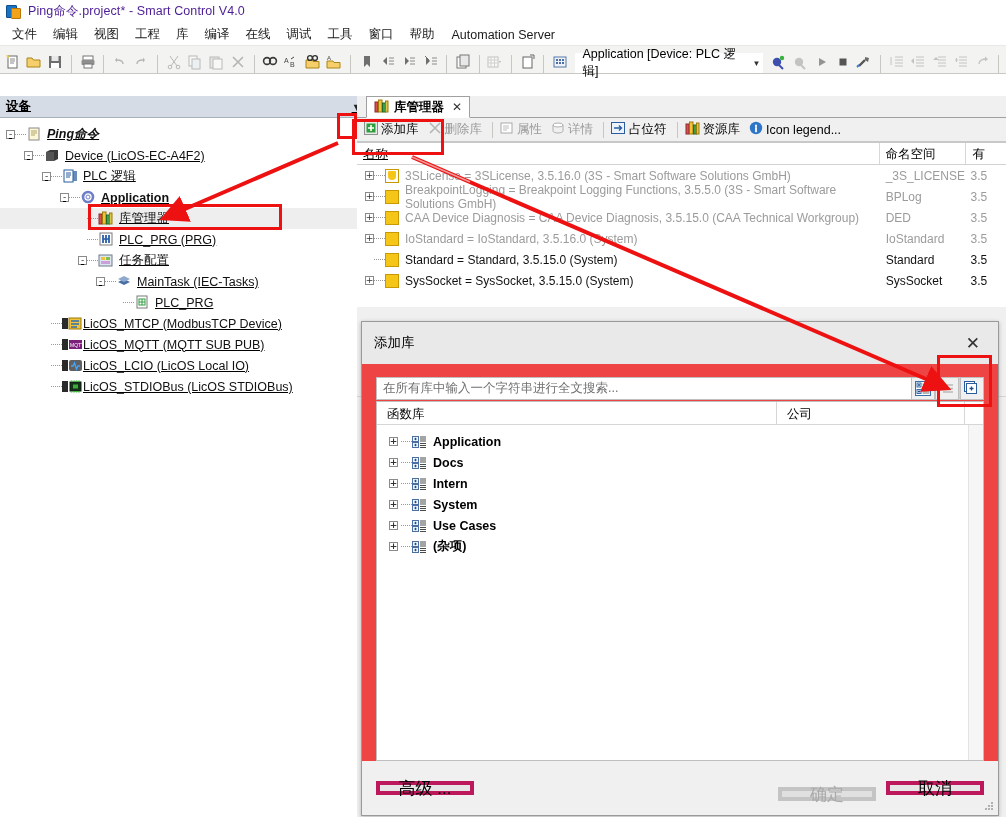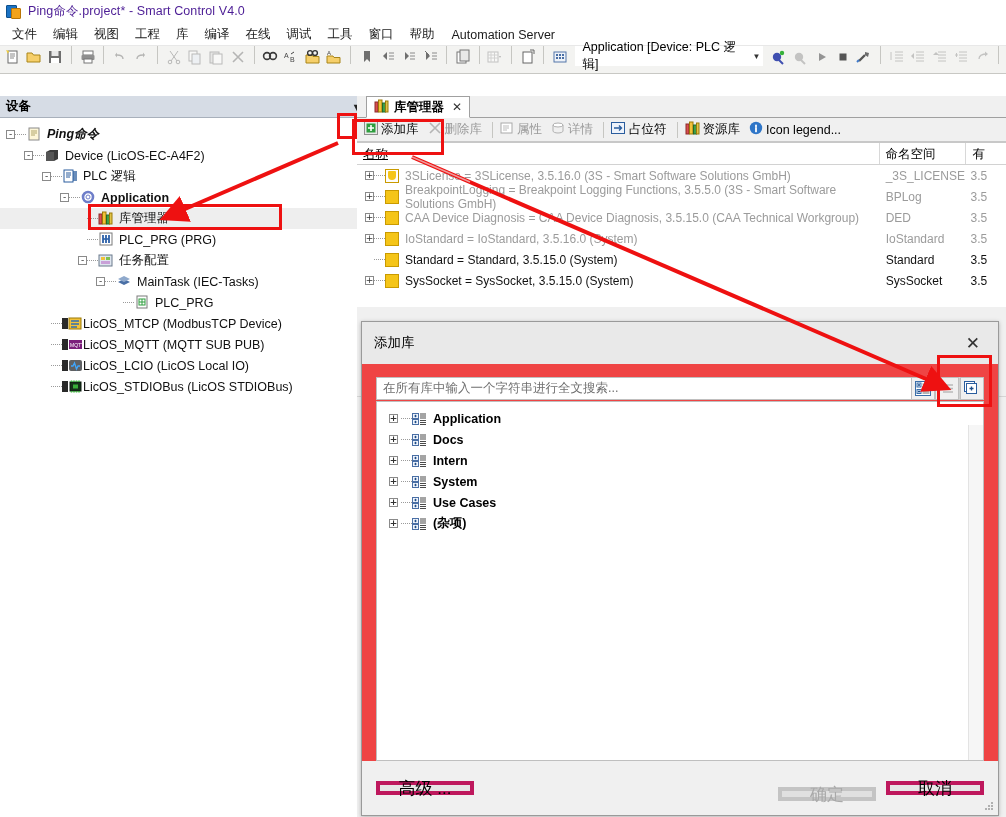--- a/index.html
+++ b/index.html
@@ -34,21 +34,21 @@
     background:#ffffff; padding-left:4px;
     border-bottom:1px solid #e8e8e8;
   }
   #menubar .mi {
     padding:2px 8px; font-size:12.5px; color:#1a1a1a; cursor:default; white-space:nowrap;
   }
   #menubar .mi.latin { font-size:12.5px; padding:2px 9px; }
 
   
   #toolbar {
-    height:28px; display:flex; align-items:flex-start; gap:2px;
+    height:28px; display:flex; align-items:flex-end; gap:2px;
     background:#f3f3f1; border-bottom:1px solid #c8c8c4;
     padding:0 3px;
   }
   .tb { width:22px;height:22px; display:flex;align-items:center;justify-content:center;
         font-size:13px; color:#5a5a5a; }
   .tb.dim { opacity:0.45; }
   .tb svg { display:block; }
   .sep { width:1px;height:18px;background:#c6c6c2;margin:0 4px; }
   #app-combo {
     display:flex;align-items:center; height:20px; background:#fff;
@@ -57,21 +57,21 @@
   }
   #app-combo .arrow { font-size:8px; color:#333; margin-left:8px;}
 
   
   #workspace { position:absolute; left:0; top:96px; right:0; bottom:0; }
 
   
   #device-panel {
     position:absolute; left:0; top:0; width:408px; bottom:0;
     background:#fff; border-right:1px solid #9b9b9b;
-    display:flex; flex-direction:column;
+    display:flex; flex-direction:column;text-decoration:underline;
   }
   #device-header {
     height:22px; background:#d6dce5;
     display:flex;align-items:center;
     border-bottom:1px solid #a8b0bb;
     padding-left:6px;
     font-size:12.5px; font-weight:bold;
   }
   #device-header .spacer{flex:1;}
   #device-header .hbtn{width:20px;text-align:center;font-size:11px;color:#222;}
@@ -755,20 +755,25 @@
           <div class="srch-btn">
             <svg width="18" height="16">
                 <rect x="1.5" y="1.5" width="10" height="10" fill="#fff" stroke="#2a5d9e"></rect>
                 <rect x="3.5" y="3.5" width="10" height="10" fill="#fff" stroke="#2a5d9e"></rect>
                 <path d="M8.5 6.5v4M6.5 8.5h4" stroke="#1d4c86" stroke-width="1.3"></path>
               </svg>
           </div>
         </div>
 
         <div id="dlg-tree">
+          <div id="dlg-tree-head">
+            <div class="c1">函数库</div>
+            <div class="c2">公司</div>
+            <div class="c3"></div>
+          </div>
           <div id="dlg-tree-body">
               <div class="dtr">
                 <span class="exp" style="margin-right:3px;">+</span>
                 <span class="dots"></span>
                 <span class="ficon"><svg width="15" height="14">
                     <rect x="0.5" y="1.5" width="6" height="5" fill="#eef3fb" stroke="#4a6fa5"></rect>
                     <path d="M3.5 2.8v2.4M2.3 4h2.4" stroke="#1d4c86" stroke-width="1"></path>
                     <rect x="0.5" y="7.5" width="6" height="5" fill="#eef3fb" stroke="#4a6fa5"></rect>
                     <path d="M3.5 8.8v2.4M2.3 10h2.4" stroke="#1d4c86" stroke-width="1"></path>
                     <path d="M8 2h6M8 4h6M8 6h6M8 8.5h6M8 10.5h6M8 12.5h6" stroke="#4a4a4a" stroke-width="1.1"></path>

